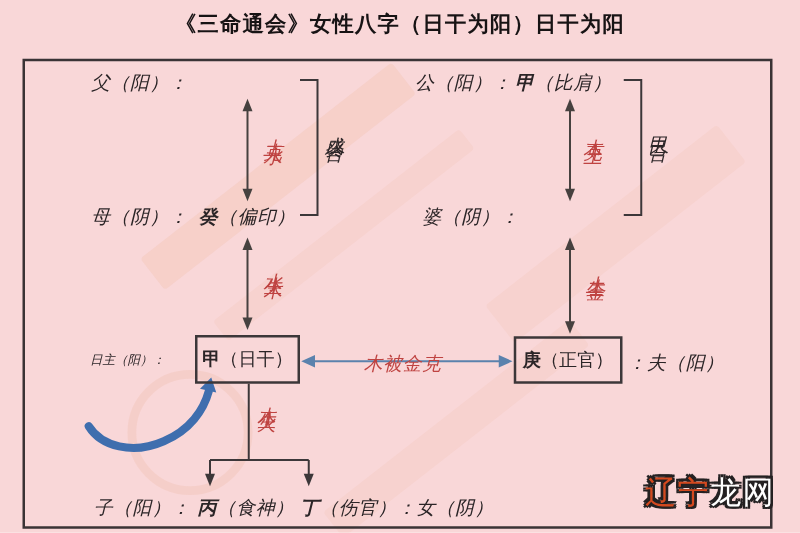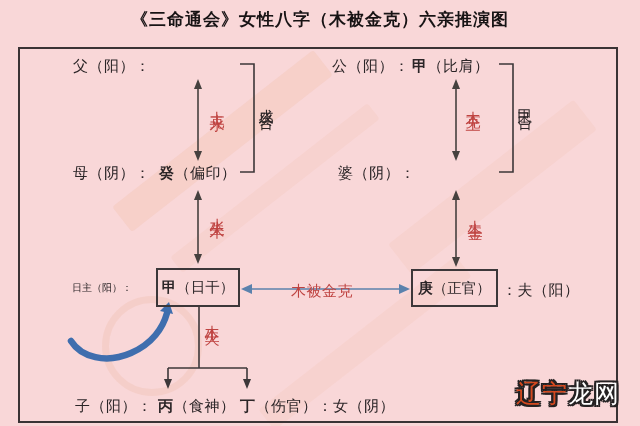--- a/index.html
+++ b/index.html
@@ -21,21 +21,21 @@
     letter-spacing:1px;color:#171314;
   }
   .frame{
     position:absolute;left:18px;top:47px;width:600px;height:376px;
     border:2px solid #3a3335;box-sizing:border-box;
     background:transparent;
   }
   svg.lines{position:absolute;left:0;top:0;z-index:2;}
   .t{
     position:absolute;z-index:3;font-size:15px;white-space:nowrap;
-    letter-spacing:0.5px;color:#2b2527;
+    letter-spacing:0.5px;color:#2b2527;font-style:italic;
   }
   .small{font-size:10px;letter-spacing:0;text-align:right;}
   .stem{font-weight:bold;}
   .red{color:#bf4341;}
   .vtext{
     writing-mode:vertical-rl;text-orientation:upright;
     letter-spacing:3px;line-height:1;
   }
   .stembox{
     position:absolute;z-index:3;border:2px solid #3c3739;box-sizing:border-box;
@@ -55,21 +55,21 @@
 <body>
 
 <div class="page">
 
   <div class="band" style="left:95px;top:125px;width:255px;height:32px;"></div>
   <div class="band band2" style="left:150px;top:178px;width:250px;height:20px;"></div>
   <div class="band band2" style="left:375px;top:168px;width:235px;height:38px;"></div>
   <div class="band band2" style="left:240px;top:330px;width:250px;height:26px;"></div>
   <div class="ghost-circle" style="left:102px;top:296px;"></div>
 
-  <div class="title">《三命通会》女性八字（木被金克）六亲推演图</div>
+  <div class="title">《三命通会》女性八字（日干为阳）日干为阳</div>
 
   <div class="frame"></div>
 
   <svg class="lines" width="640" height="426" viewBox="0 0 640 426">
 
     <g stroke="#46413f" fill="#46413f">
       <line x1="198" y1="85" x2="198" y2="155" stroke-width="1.6"></line>
       <polygon points="198,79 194,89 202,89" stroke="none"></polygon>
       <polygon points="198,161 194,151 202,151" stroke="none"></polygon>
     </g>

